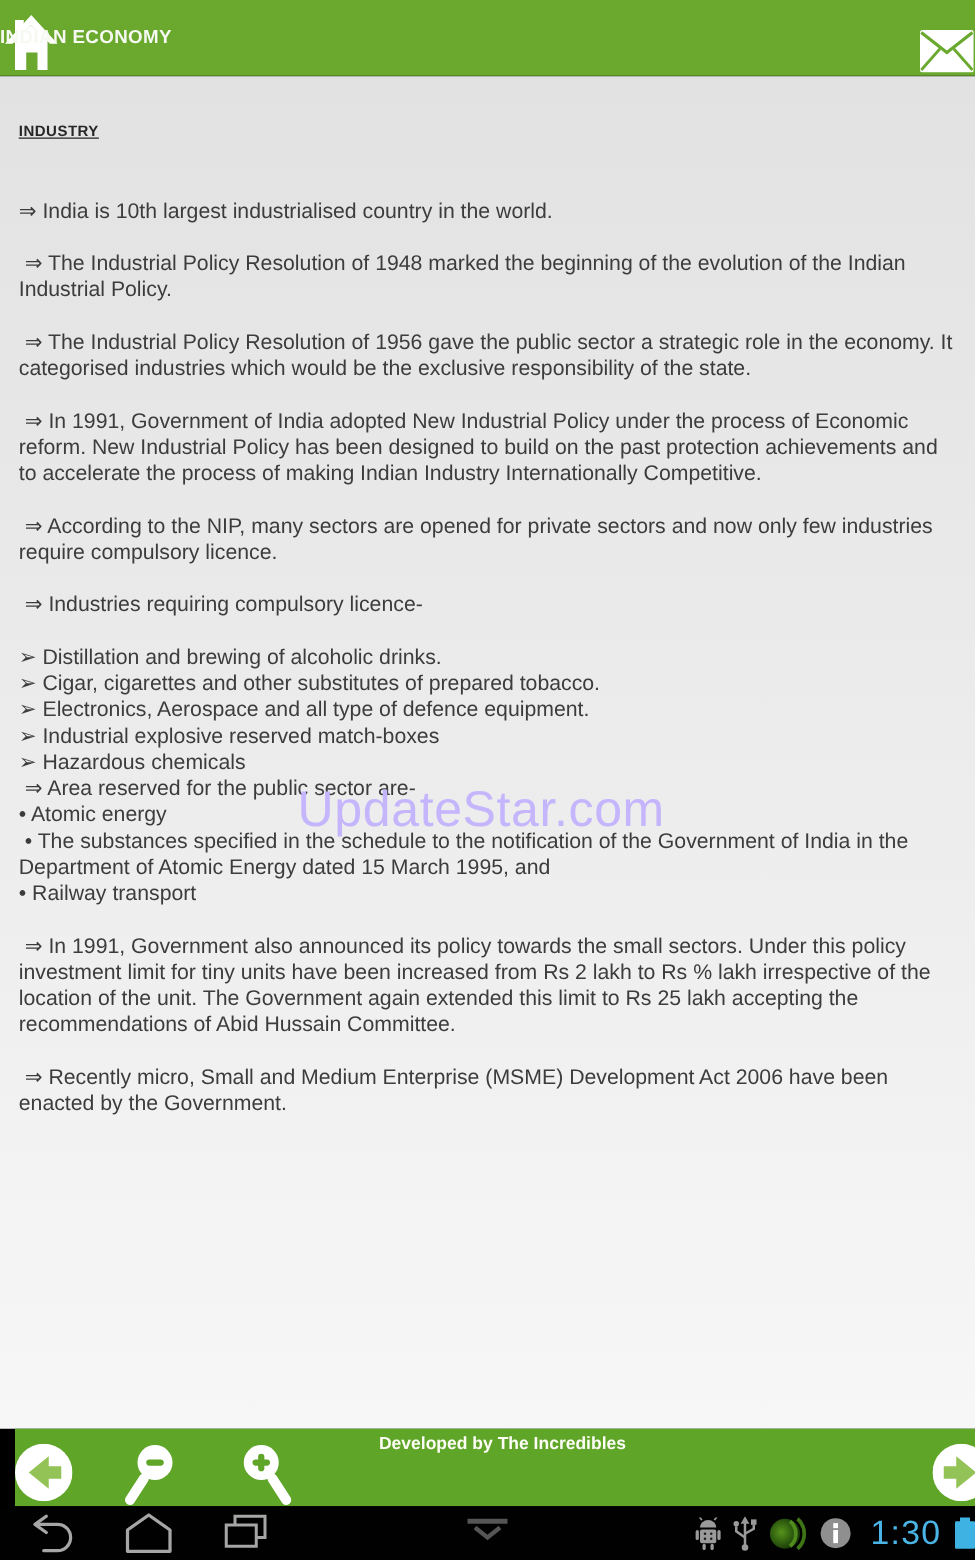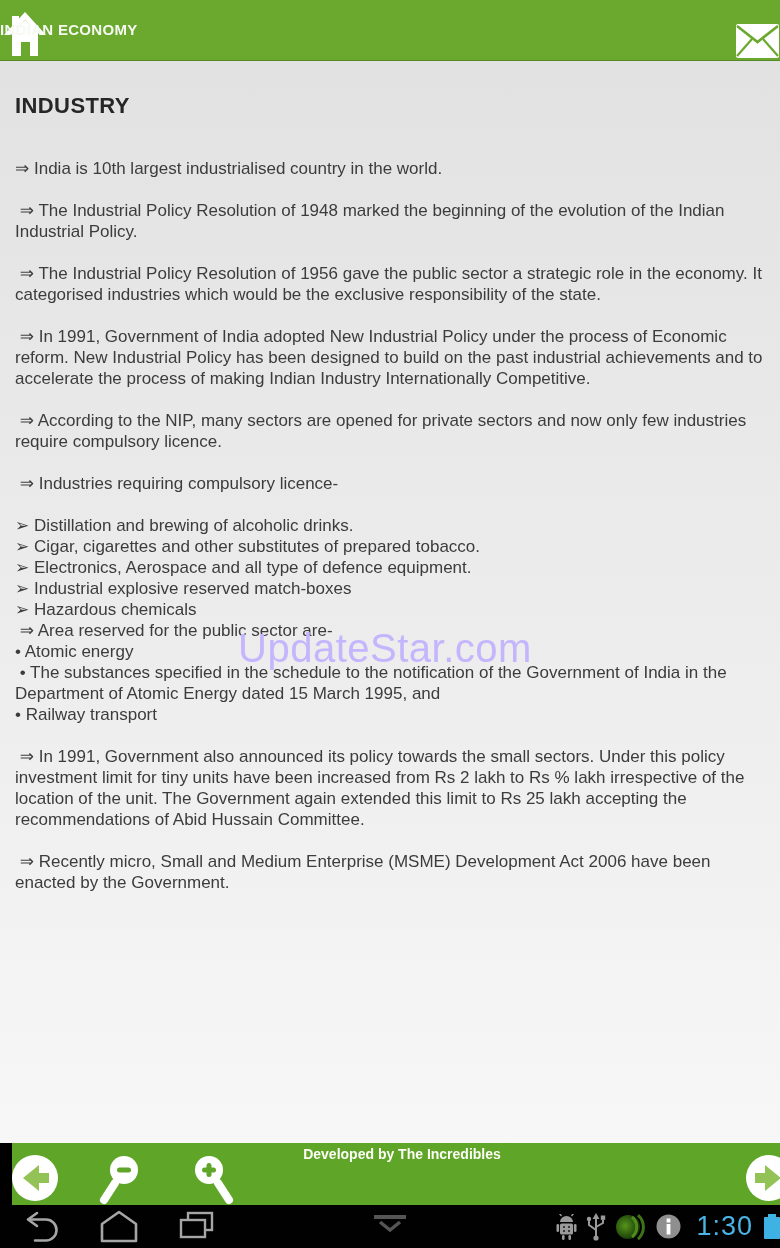--- a/index.html
+++ b/index.html
@@ -21,22 +21,22 @@
   .home-btn{left:3px;top:10px;width:44px;height:48px;}
   .mail-btn{right:1px;top:24px;width:43px;height:34px;}
   
   .content{
     position:absolute;top:61px;left:0;width:780px;height:1082px;
     background:linear-gradient(#e2e2e2,#eff0ef 70%,#f7f7f7);
     padding:0 15px;box-sizing:border-box;color:#3c3c3c;
     font-size:17px;line-height:21px;
   }
   .content h1{
-    margin:34px 0 0 0;font-size:22px;line-height:21px;color:#262626;
-    font-weight:bold;letter-spacing:.4px;
+    margin:34px 0 0 0;font-size:12px;line-height:21px;color:#262626;
+    font-weight:bold;letter-spacing:.4px;text-decoration:underline;
   }
   .block{margin:21px 0 0 0;white-space:pre-wrap;}
   .block.tight{margin-top:0;}
   .blocks .block:first-child{margin-top:42px;}
   
   .watermark{
     position:absolute;top:624px;left:calc(50% - 5px);transform:translateX(-50%);
     font-size:40px;line-height:48px;color:#c4b5fd;letter-spacing:.5px;
     white-space:nowrap;pointer-events:none;
   }
@@ -98,21 +98,21 @@
       </span>
     </button>
   </div>
 
   <div class="content">
     <h1>INDUSTRY</h1>
     <div class="blocks">
         <p class="block para">⇒ India is 10th largest industrialised country in the world.</p>
         <p class="block para"> ⇒ The Industrial Policy Resolution of 1948 marked the beginning of the evolution of the Indian Industrial Policy.</p>
         <p class="block para"> ⇒ The Industrial Policy Resolution of 1956 gave the public sector a strategic role in the economy. It categorised industries which would be the exclusive responsibility of the state.</p>
-        <p class="block para"> ⇒ In 1991, Government of India adopted New Industrial Policy under the process of Economic reform. New Industrial Policy has been designed to build on the past industrial achievements and to accelerate the process of making Indian Industry Internationally Competitive.</p>
+        <p class="block para"> ⇒ In 1991, Government of India adopted New Industrial Policy under the process of Economic reform. New Industrial Policy has been designed to build on the past protection achievements and to accelerate the process of making Indian Industry Internationally Competitive.</p>
         <p class="block para"> ⇒ According to the NIP, many sectors are opened for private sectors and now only few industries require compulsory licence.</p>
         <p class="block para"> ⇒ Industries requiring compulsory licence-</p>
         <p class="block para">➢ Distillation and brewing of alcoholic drinks.</p>
         <p class="block tight">➢ Cigar, cigarettes and other substitutes of prepared tobacco.</p>
         <p class="block tight">➢ Electronics, Aerospace and all type of defence equipment.</p>
         <p class="block tight">➢ Industrial explosive reserved match-boxes</p>
         <p class="block tight">➢ Hazardous chemicals</p>
         <p class="block tight"> ⇒ Area reserved for the public sector are-</p>
         <p class="block tight">• Atomic energy</p>
         <p class="block tight"> • The substances specified in the schedule to the notification of the Government of India in the Department of Atomic Energy dated 15 March 1995, and</p>

